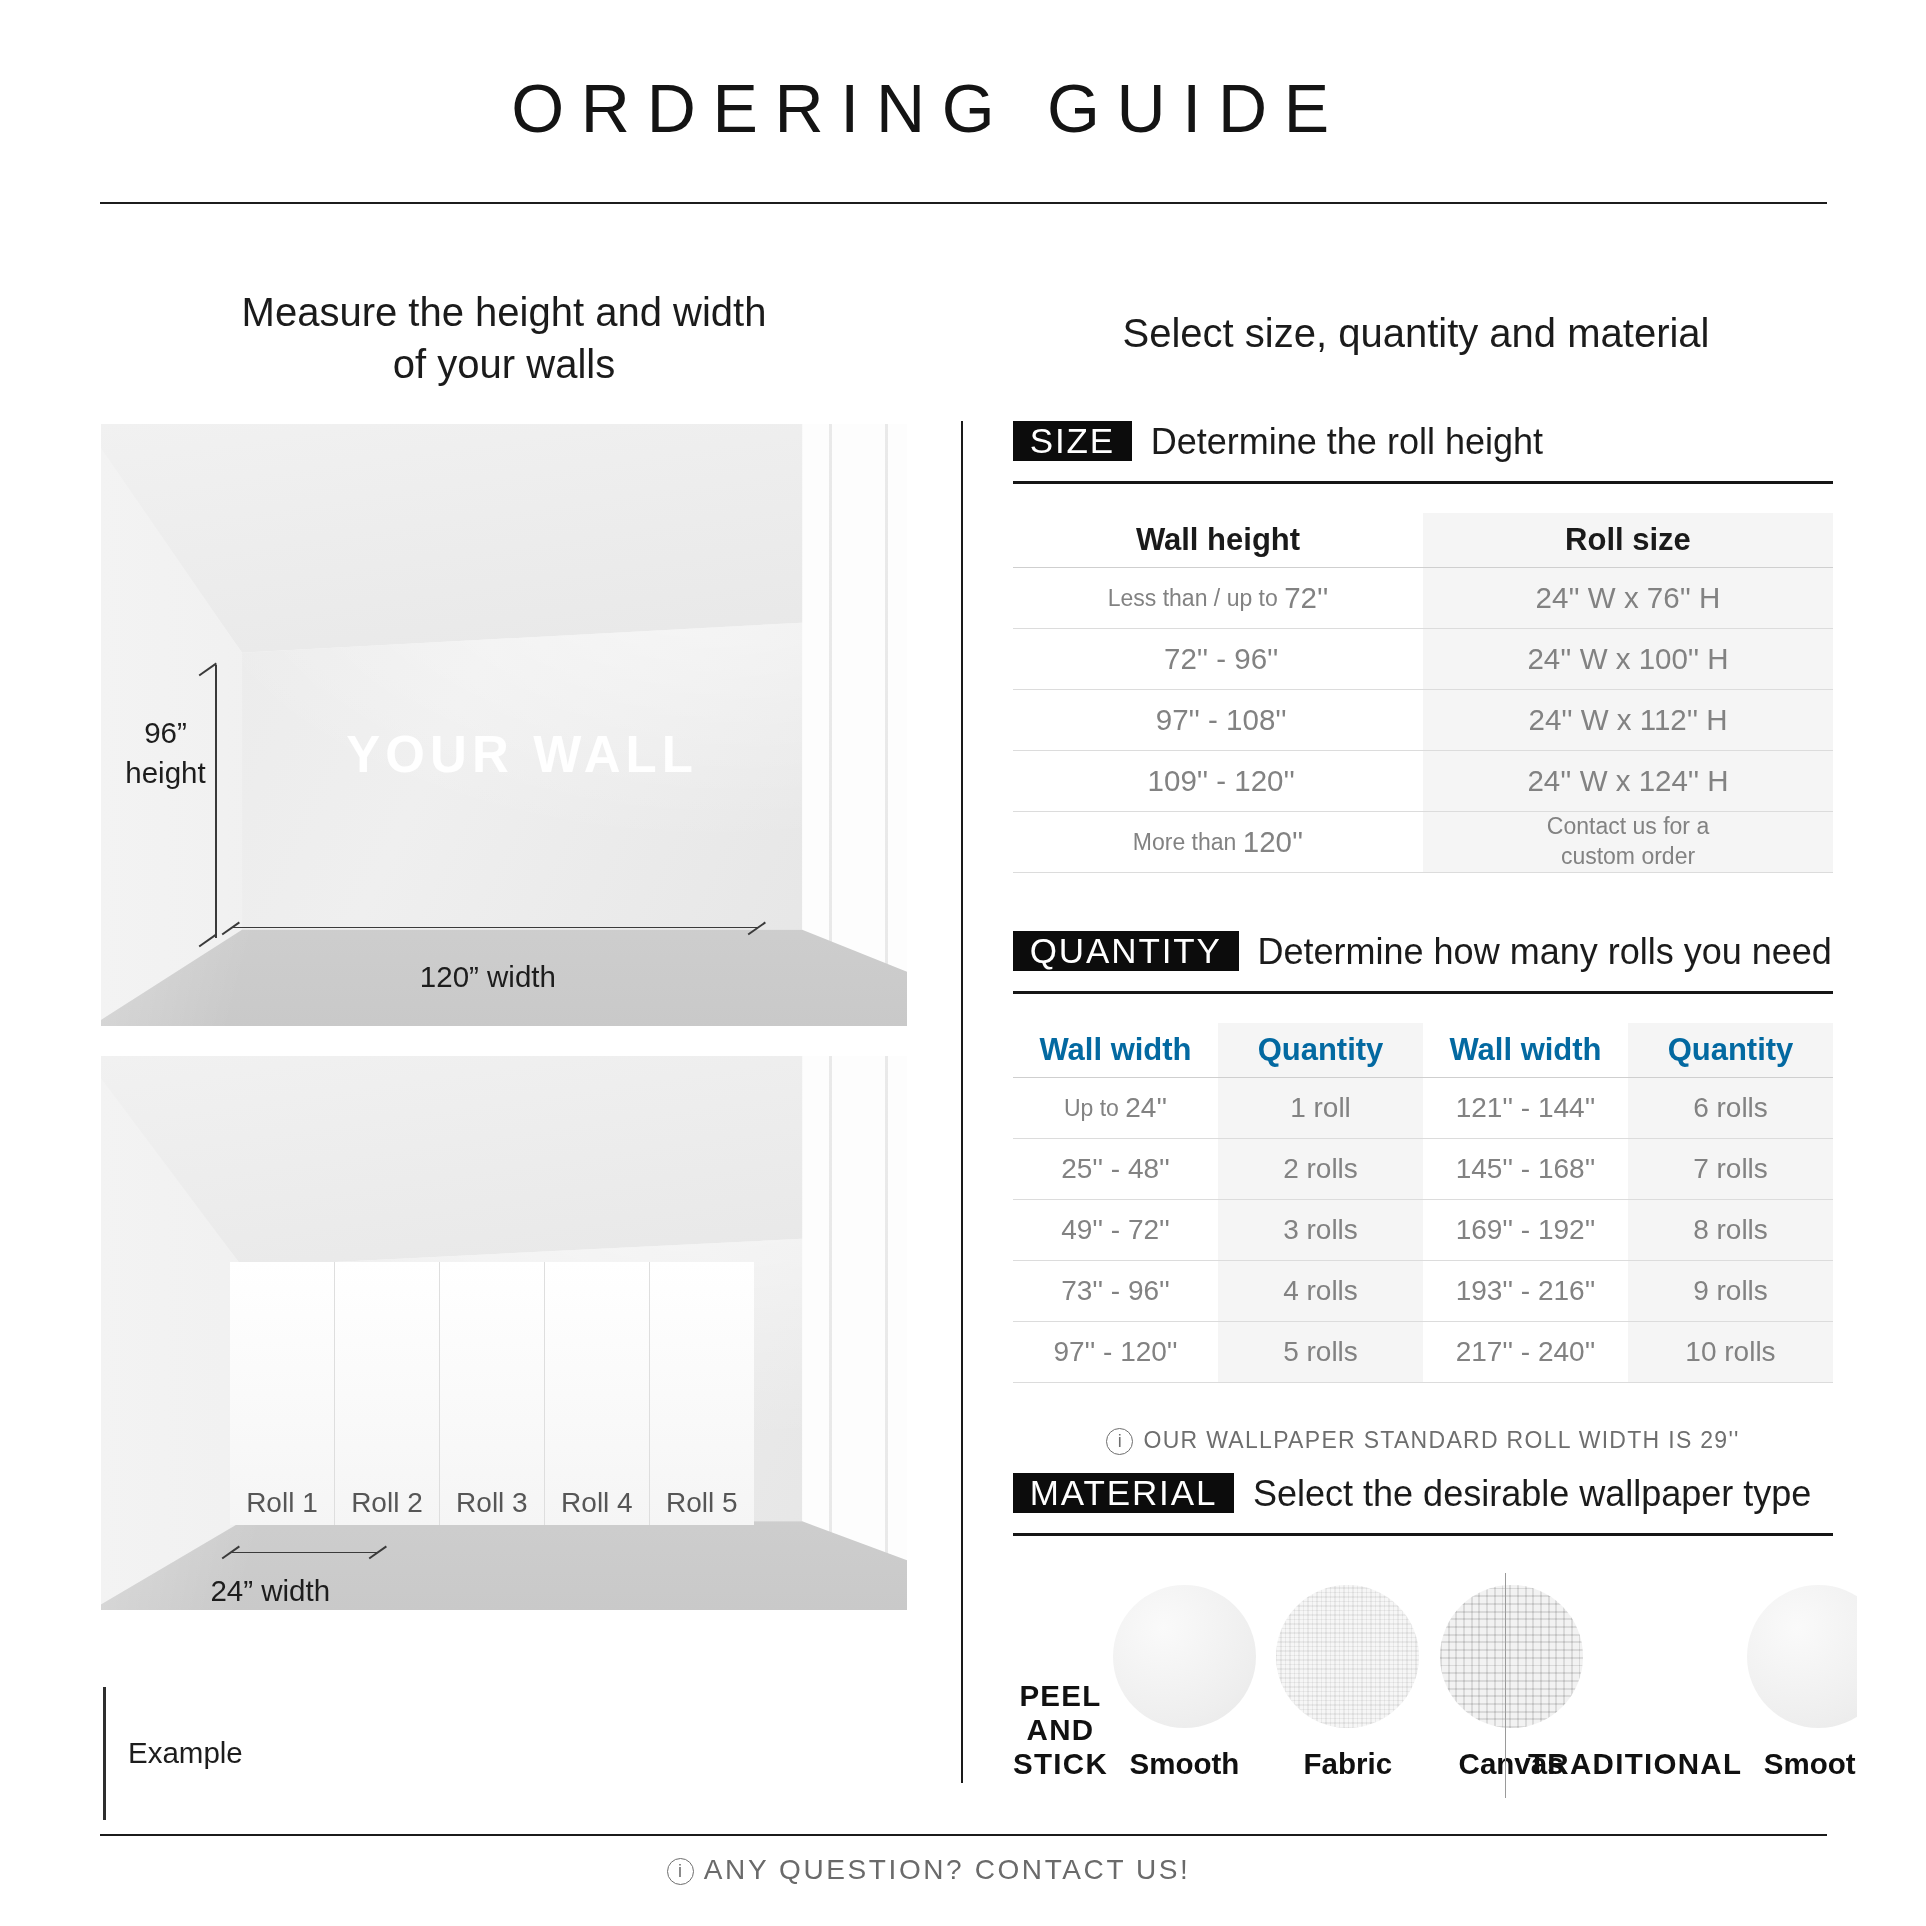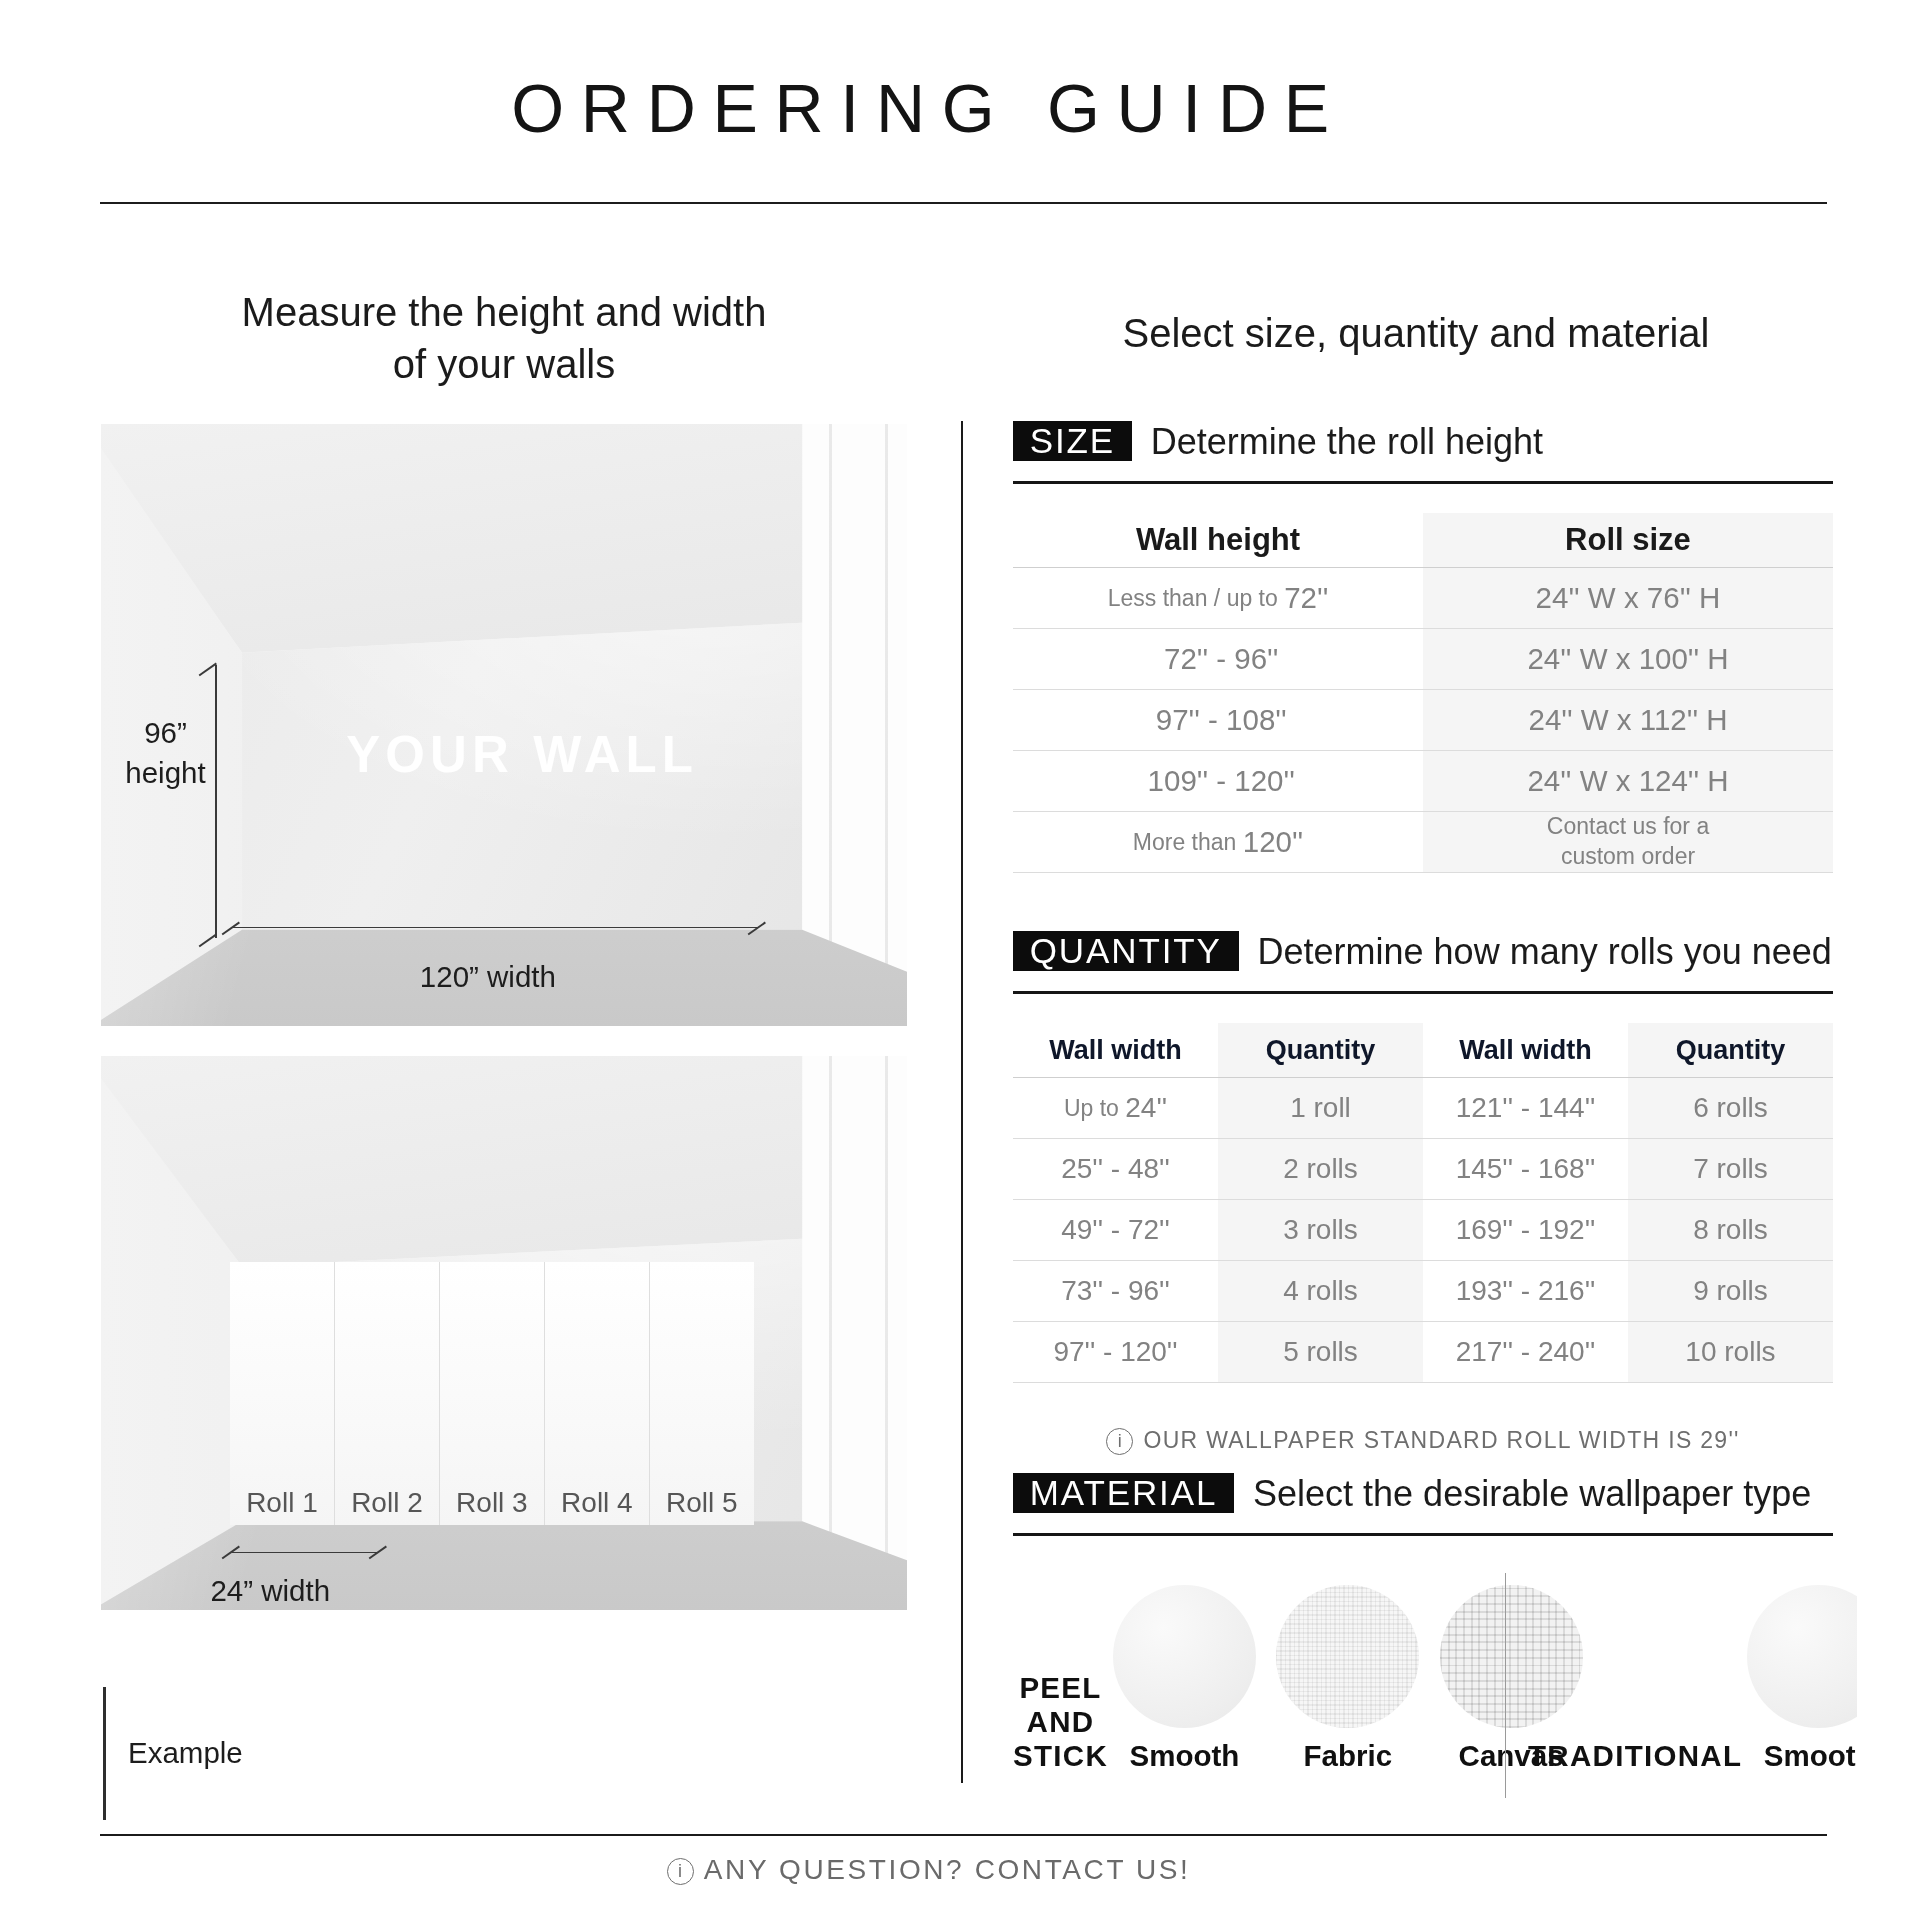--- a/index.html
+++ b/index.html
@@ -84,21 +84,21 @@
   .cell-shaded { background:#f5f5f5; }
   .cell-pre { font-size:23px; color:#828282; }
   .cell-val { margin-left:6.4px; }
   .cell-multiline { font-size:23px !important; line-height:1.3; white-space:pre-line; }
 
   
   .qty-table { margin-top:29.5px; }
   .qty-row { display:flex; border-bottom:1.3px solid #dcdcdc; }
   .qty-row.head { border-bottom:1.3px solid #cfcfcf; }
   .qty-row > div { width:25%; display:flex; align-items:center; justify-content:center; text-align:center; }
-  .qty-row.head > div { font-size:27px; font-weight:700; color:#0f172a; height:54px; }
+  .qty-row.head > div { font-size:31px; font-weight:700; color:#0369a1; height:54px; }
   .qty-row.body > div { font-size:28px; color:#828282; height:60px; }
 
   .note { position:absolute; left:1013px; top:1427px; width:820px; text-align:center;
           font-size:23px; letter-spacing:1.3px; color:#6e6e6e; }
 
   .info-icon { display:inline-flex; align-items:center; justify-content:center;
                width:27px; height:27px; border:1.9px solid #6e6e6e; border-radius:50%;
                font-size:18px; font-style:normal; color:#6e6e6e; vertical-align:middle;
                margin-right:10.3px; letter-spacing:0; }
 
@@ -114,21 +114,21 @@
   .tex-smooth { background:radial-gradient(circle at 35% 30%, #fafafa, #eeeeee 70%, #e7e7e7); }
   .tex-fabric { background-color:#f6f6f6;
     background-image:repeating-linear-gradient(0deg, rgba(0,0,0,.055) 0 1.3px, transparent 1.3px 4.5px),
                      repeating-linear-gradient(90deg, rgba(0,0,0,.055) 0 1.3px, transparent 1.3px 4.5px); }
   .tex-canvas { background-color:#f2f2f2;
     background-image:repeating-linear-gradient(0deg, rgba(0,0,0,.10) 0 1.9px, transparent 1.9px 7.7px),
                      repeating-linear-gradient(90deg, rgba(0,0,0,.10) 0 1.9px, transparent 1.9px 7.7px); }
   .tex-canvas-coarse { background-color:#efefef;
     background-image:repeating-linear-gradient(0deg, rgba(0,0,0,.13) 0 2.6px, transparent 2.6px 10.3px),
                      repeating-linear-gradient(90deg, rgba(0,0,0,.13) 0 2.6px, transparent 2.6px 10.3px); }
-  .mat-label { margin-top:11px; font-size:29.5px; font-weight:700; color:#101010; }
+  .mat-label { margin-top:19px; font-size:29.5px; font-weight:700; color:#101010; }
   .mat-divider { position:absolute; left:60%; top:6.4px; width:1.3px; height:225px; background:#9a9a9a; }
 
   
   .rule-bottom { position:absolute; top:1834px; left:100px; width:1727px; height:1.9px; background:#1b1b1b; }
   .footer-text { position:absolute; top:1854px; left:0; width:100%; text-align:center;
                  font-size:28px; letter-spacing:2.6px; color:#6a6a6a; }
 </style>
 </head>
 <body>
 

